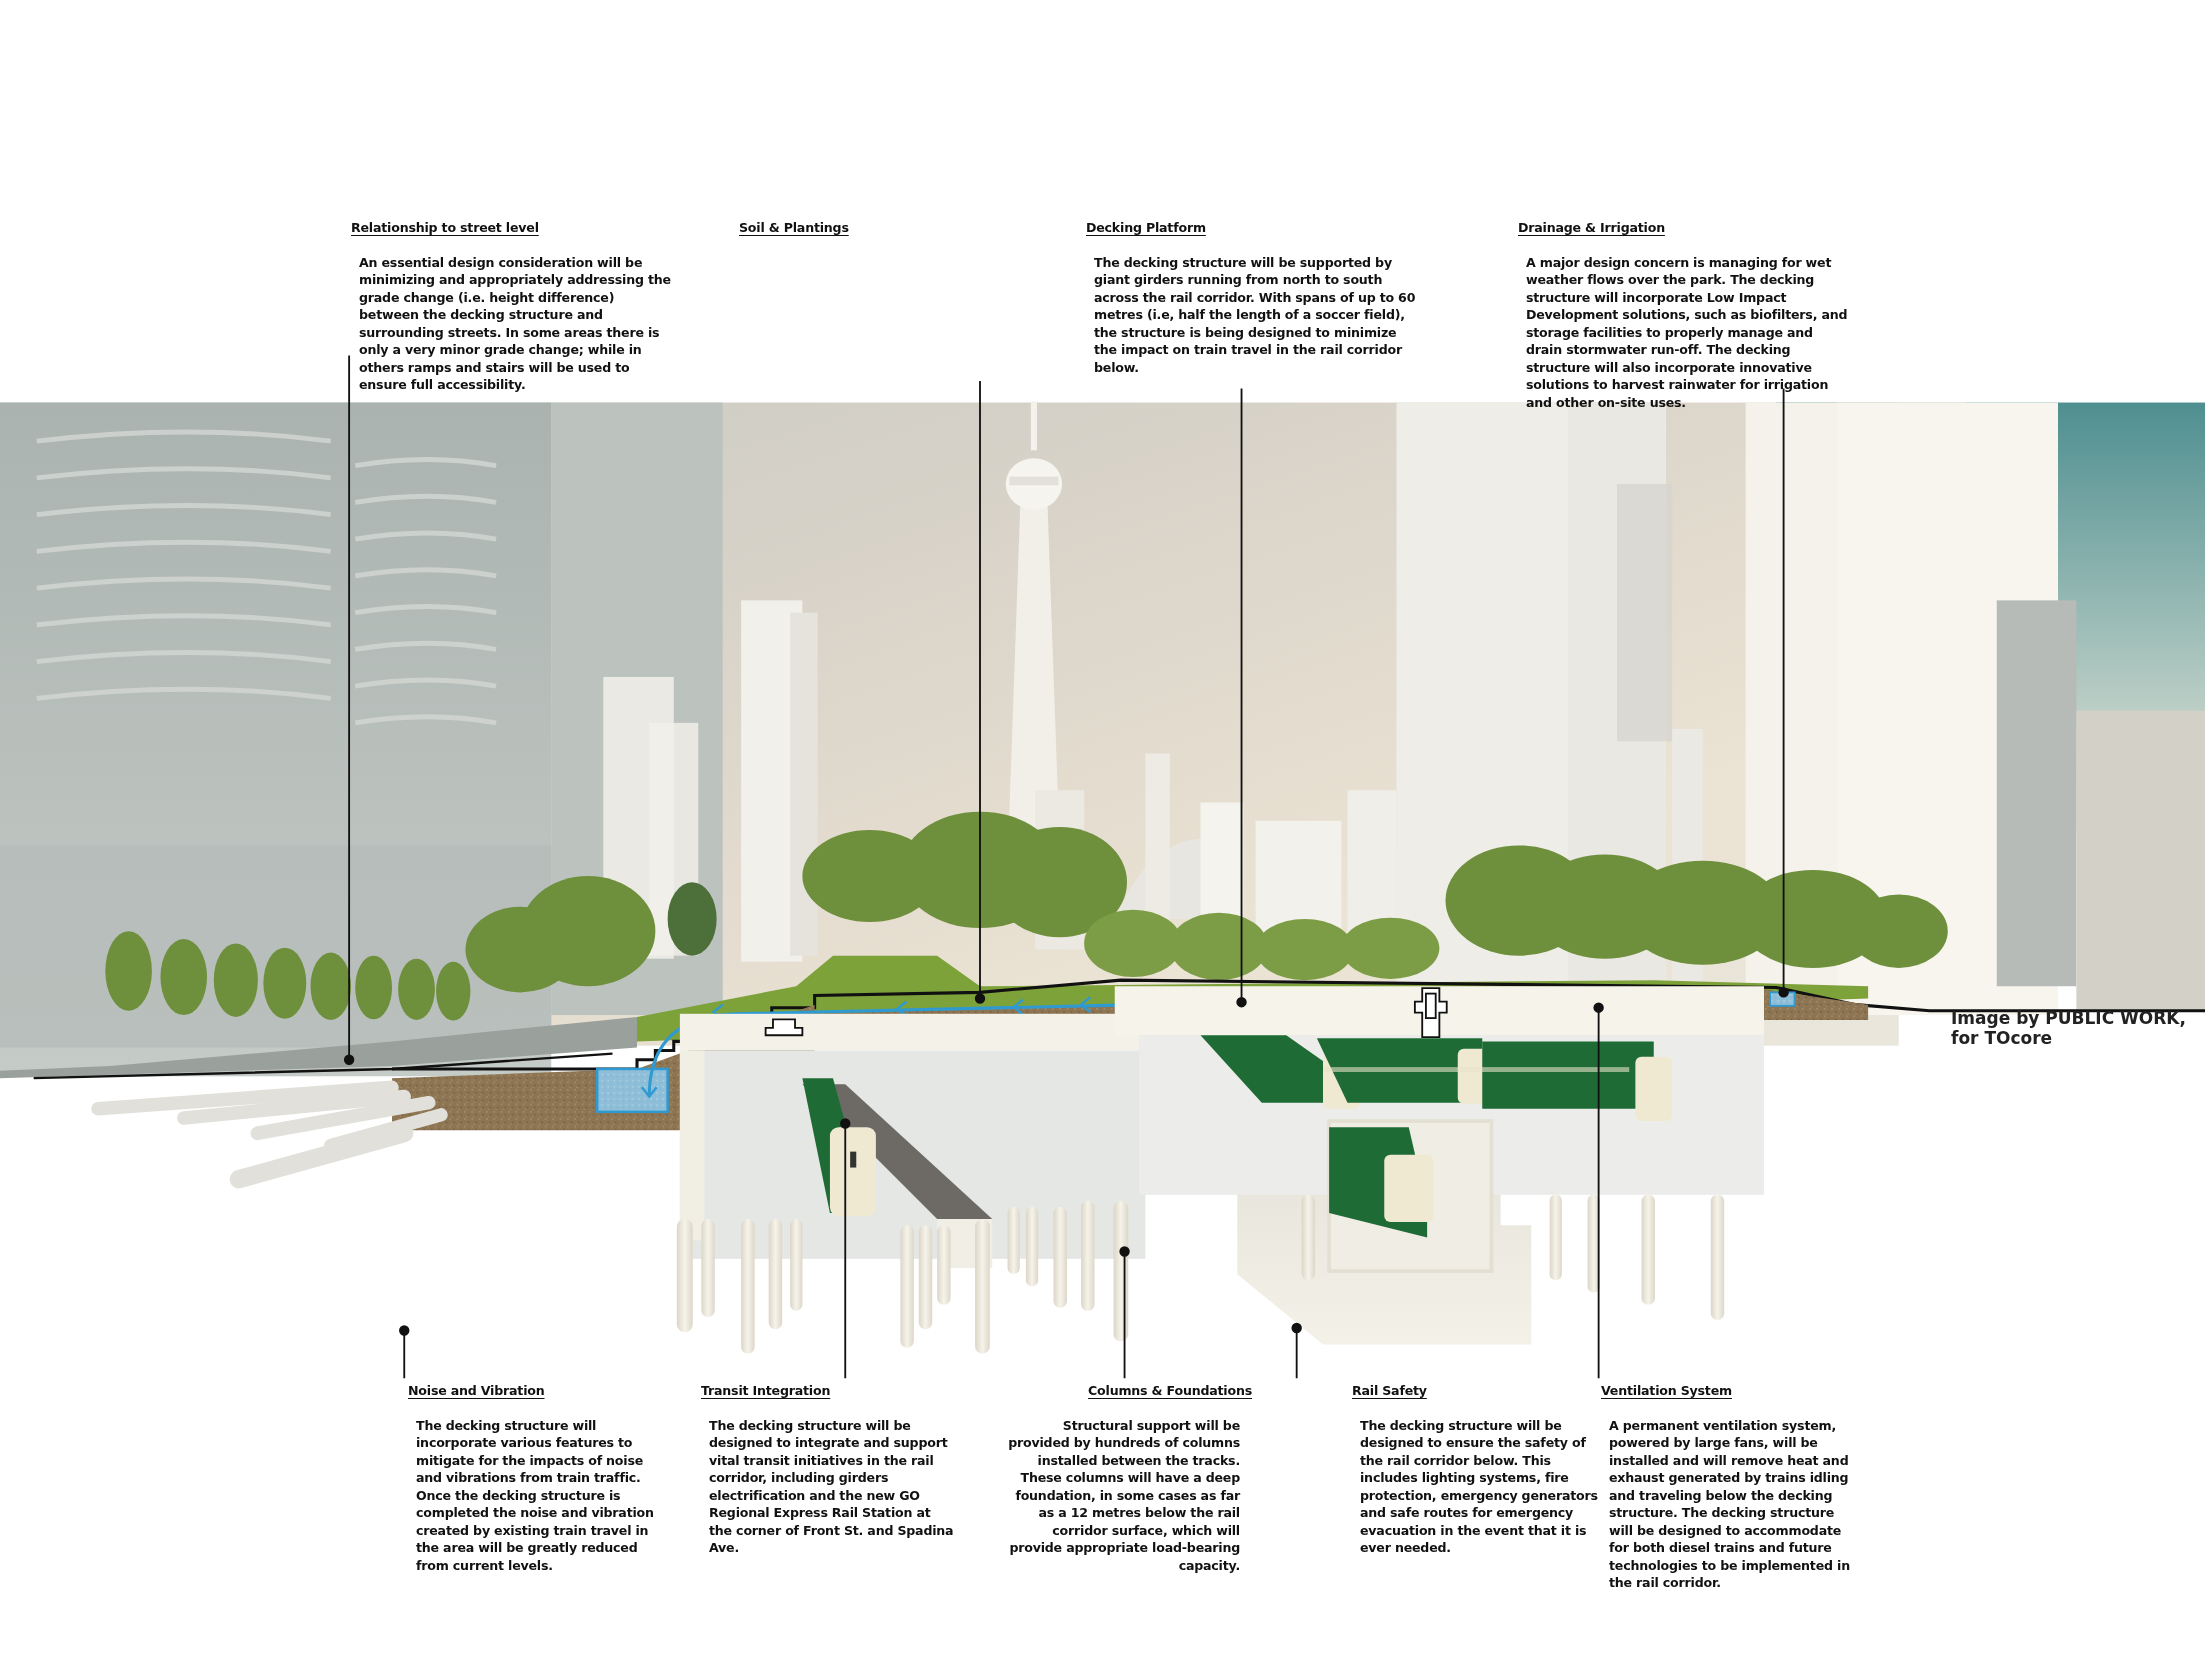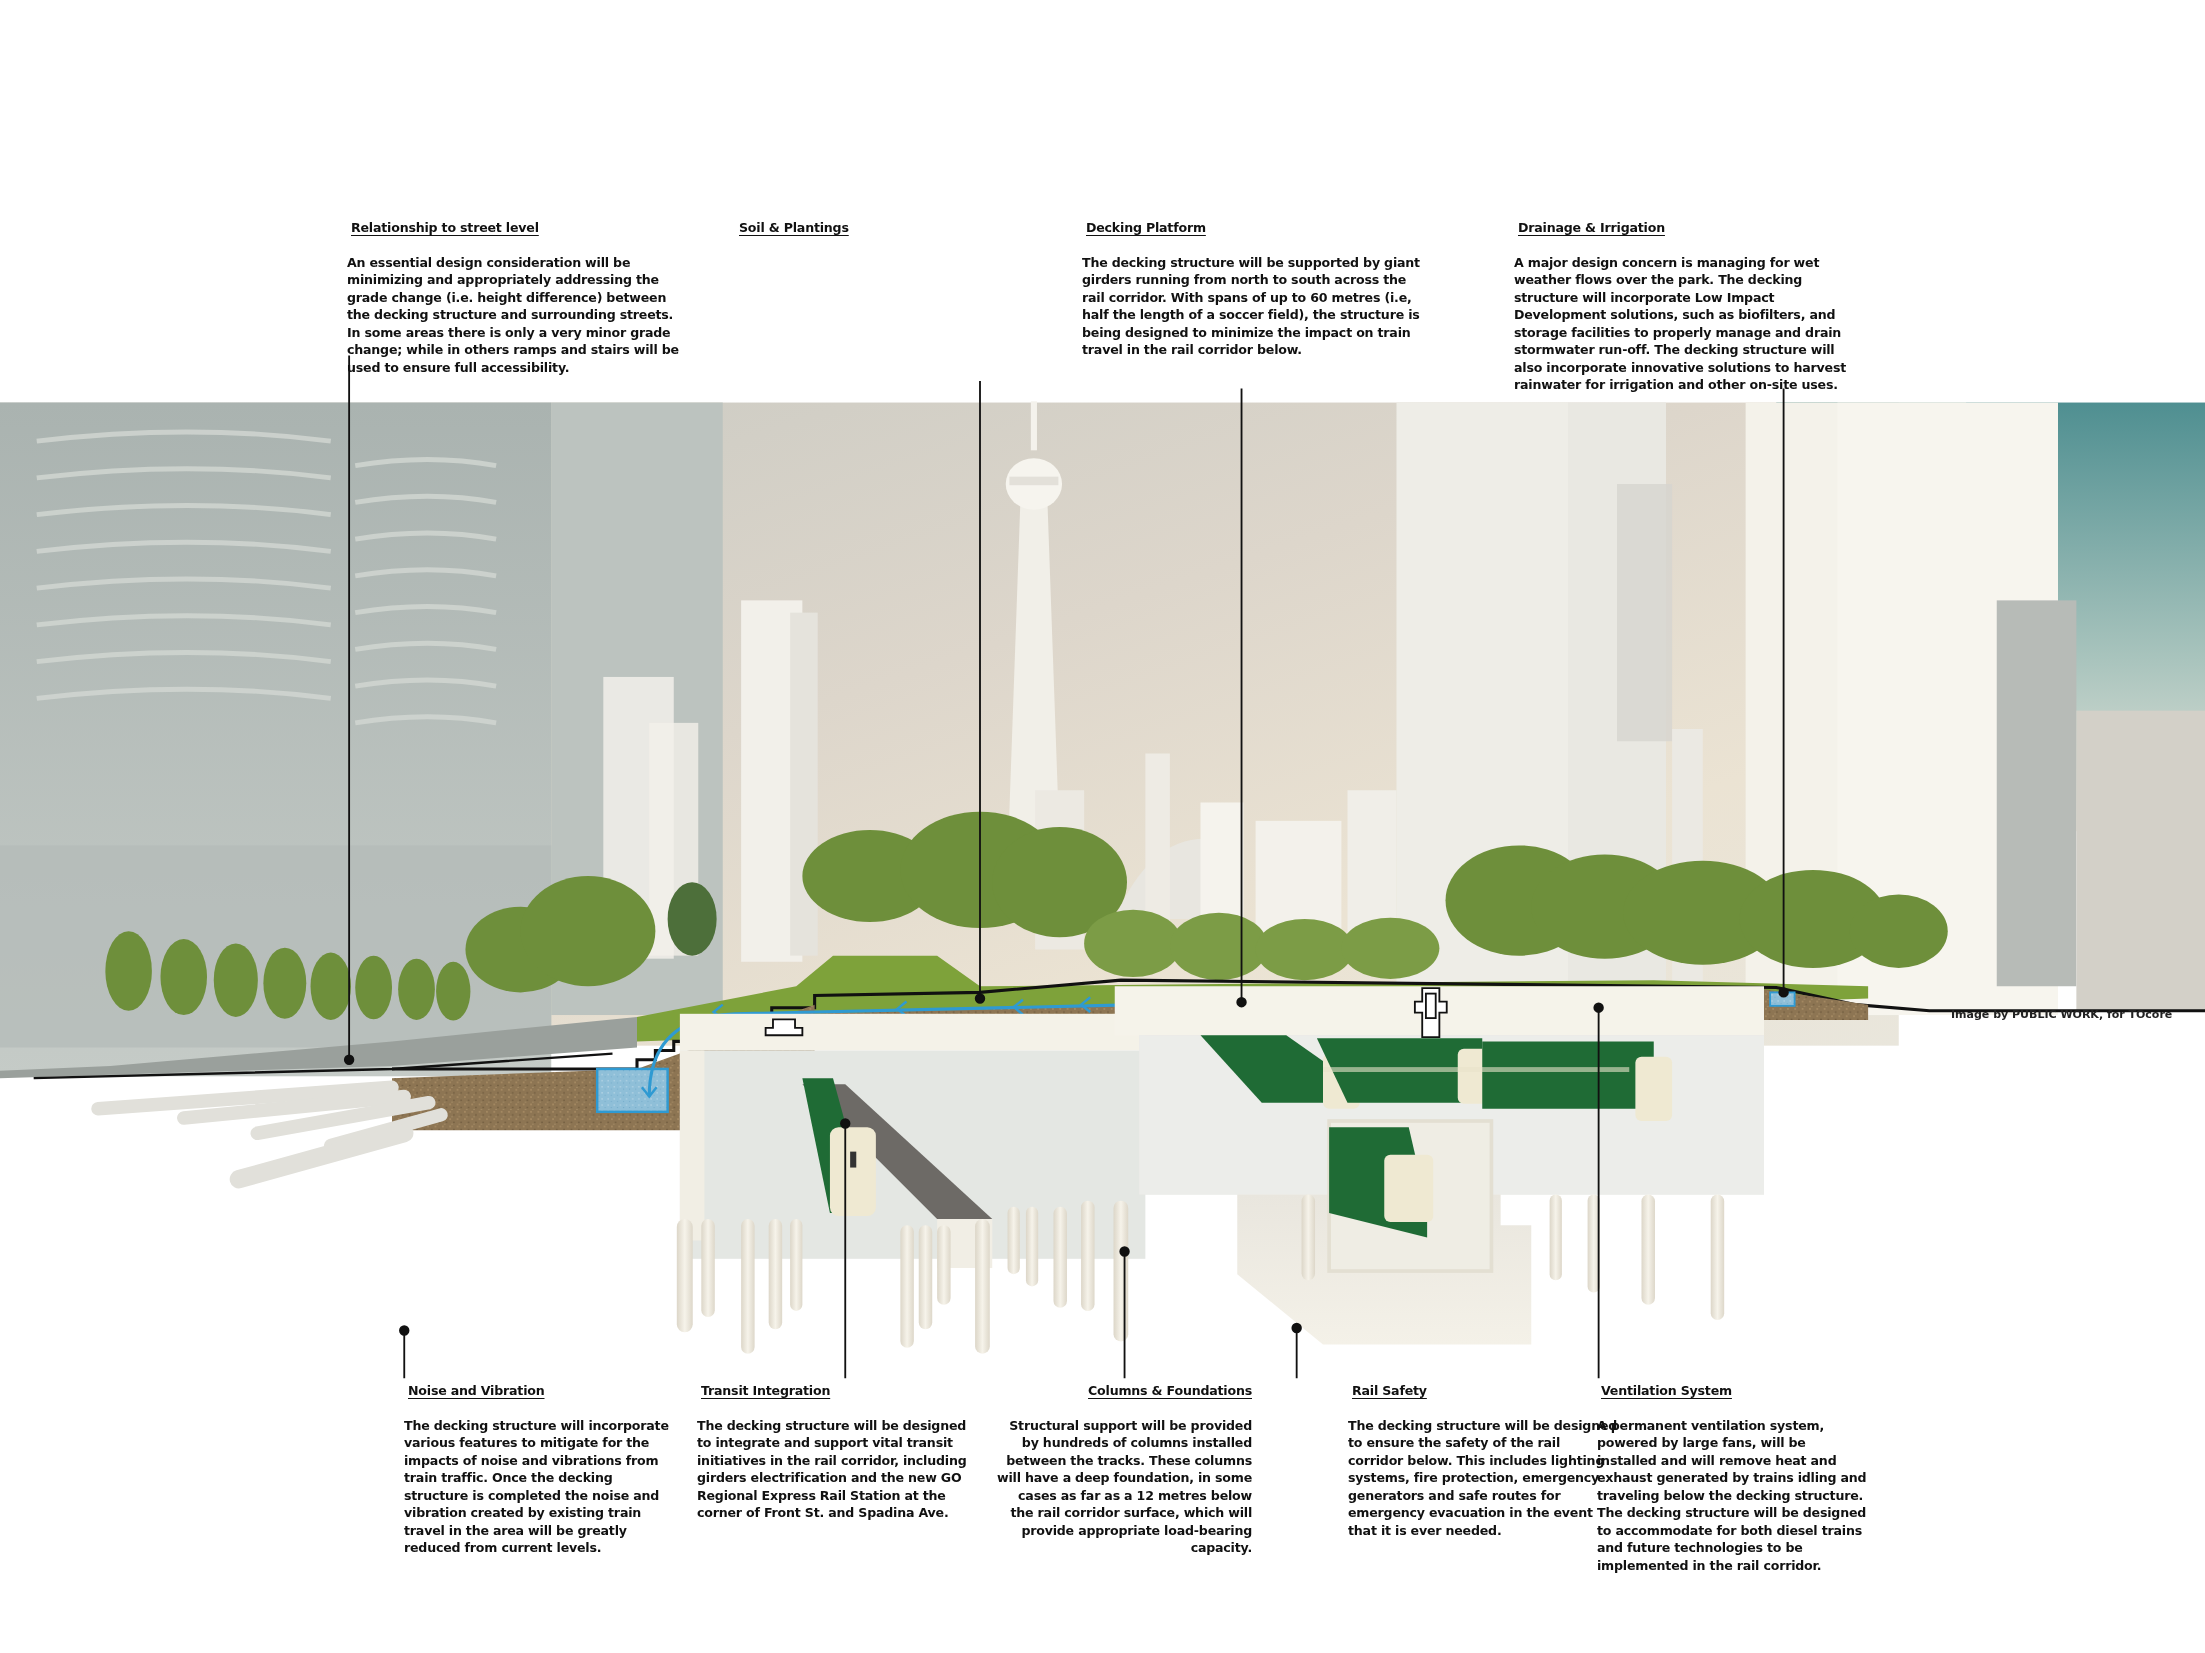--- a/index.html
+++ b/index.html
@@ -1,22 +1,22 @@
 <!DOCTYPE html>
 <html style="font-size:9.8px"><head>
 <meta charset="utf-8">
 <style>
   html, body { margin: 0; padding: 0; background: #ffffff; }
   body { width: 2205px; height: 1654px; position: relative; overflow: hidden;
          font-family: "DejaVu Sans", "Liberation Sans", sans-serif; color: #111; }
   .note { position: absolute; font-size: 12.6px; line-height: 17.5px; font-weight: bold; letter-spacing: -0.2px; }
   .note h3 { margin: 0 0 17px 4px; font-size: 12.6px; text-decoration: underline; text-underline-offset: 2.5px; font-weight: bold; }
-  .note p { margin: 0; font-weight: bold; }
+  .note p { margin: 12px; font-weight: bold; }
   #scene { position: absolute; left: 0; top: 0; width: 2205px; height: 1654px; }
-  .credit { position: absolute; left: 1951px; top: 1008px; font-size: 11px; font-weight: bold; color: #222; }
+  .credit { position: absolute; left: 1951px; top: 1008px; font-size: 17px; font-weight: bold; color: #222; }
 </style>
 </head>
 <body>
 
 <svg id="scene" viewBox="0 0 3600 2700" xmlns="http://www.w3.org/2000/svg">
   <defs>
     <linearGradient id="sky" x1="0" y1="0" x2="1" y2="1">
       <stop offset="0" stop-color="#c7c8c1"></stop>
       <stop offset="0.45" stop-color="#ddd6cb"></stop>
       <stop offset="0.75" stop-color="#ebe3d3"></stop>

